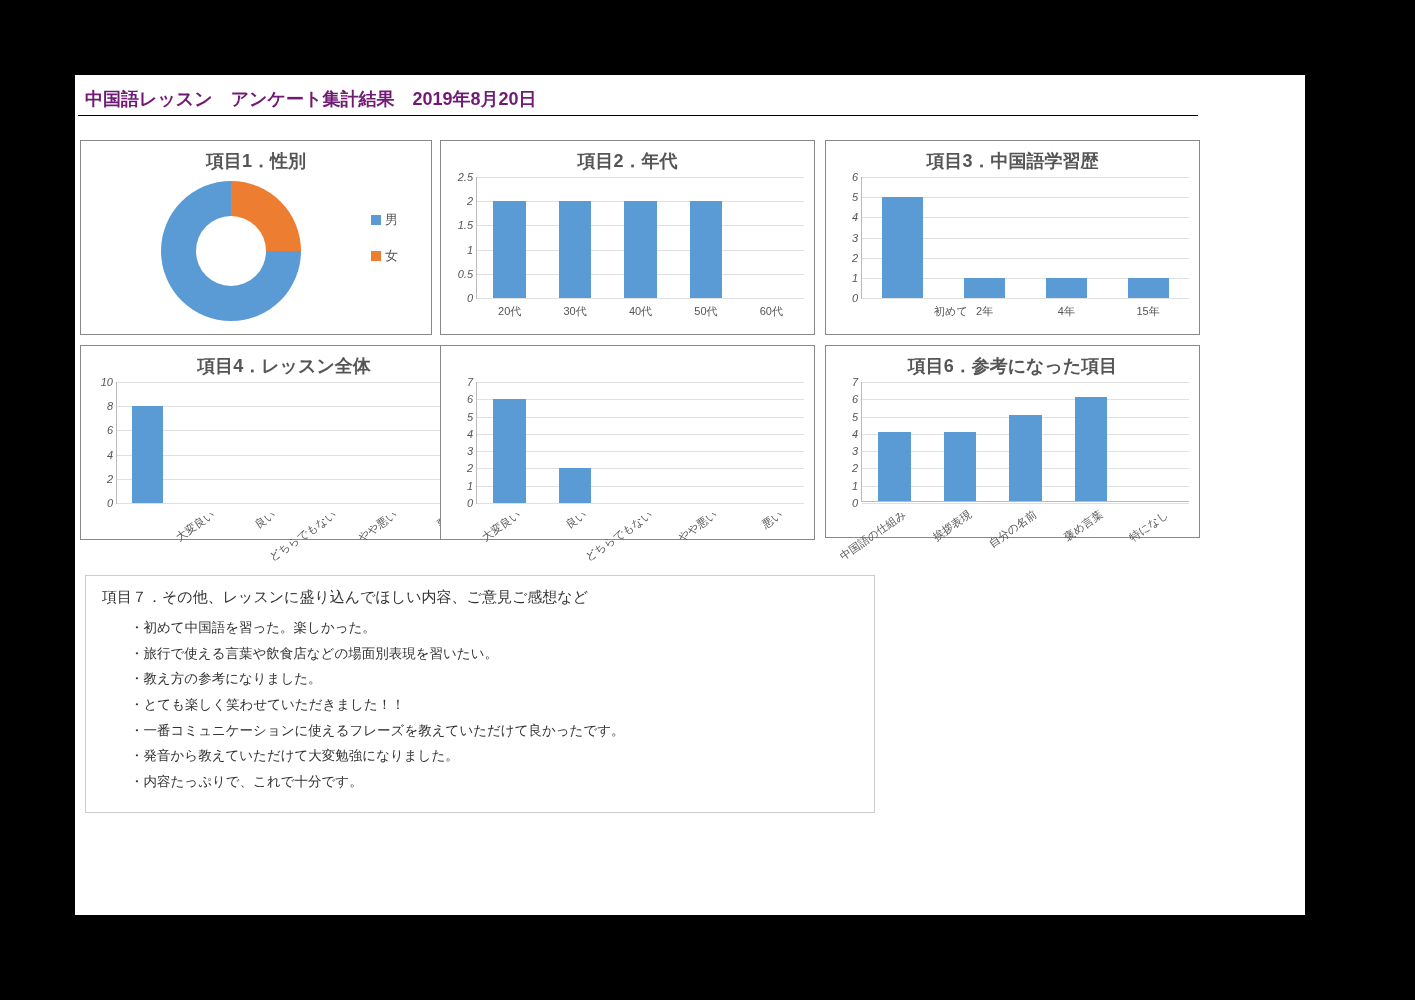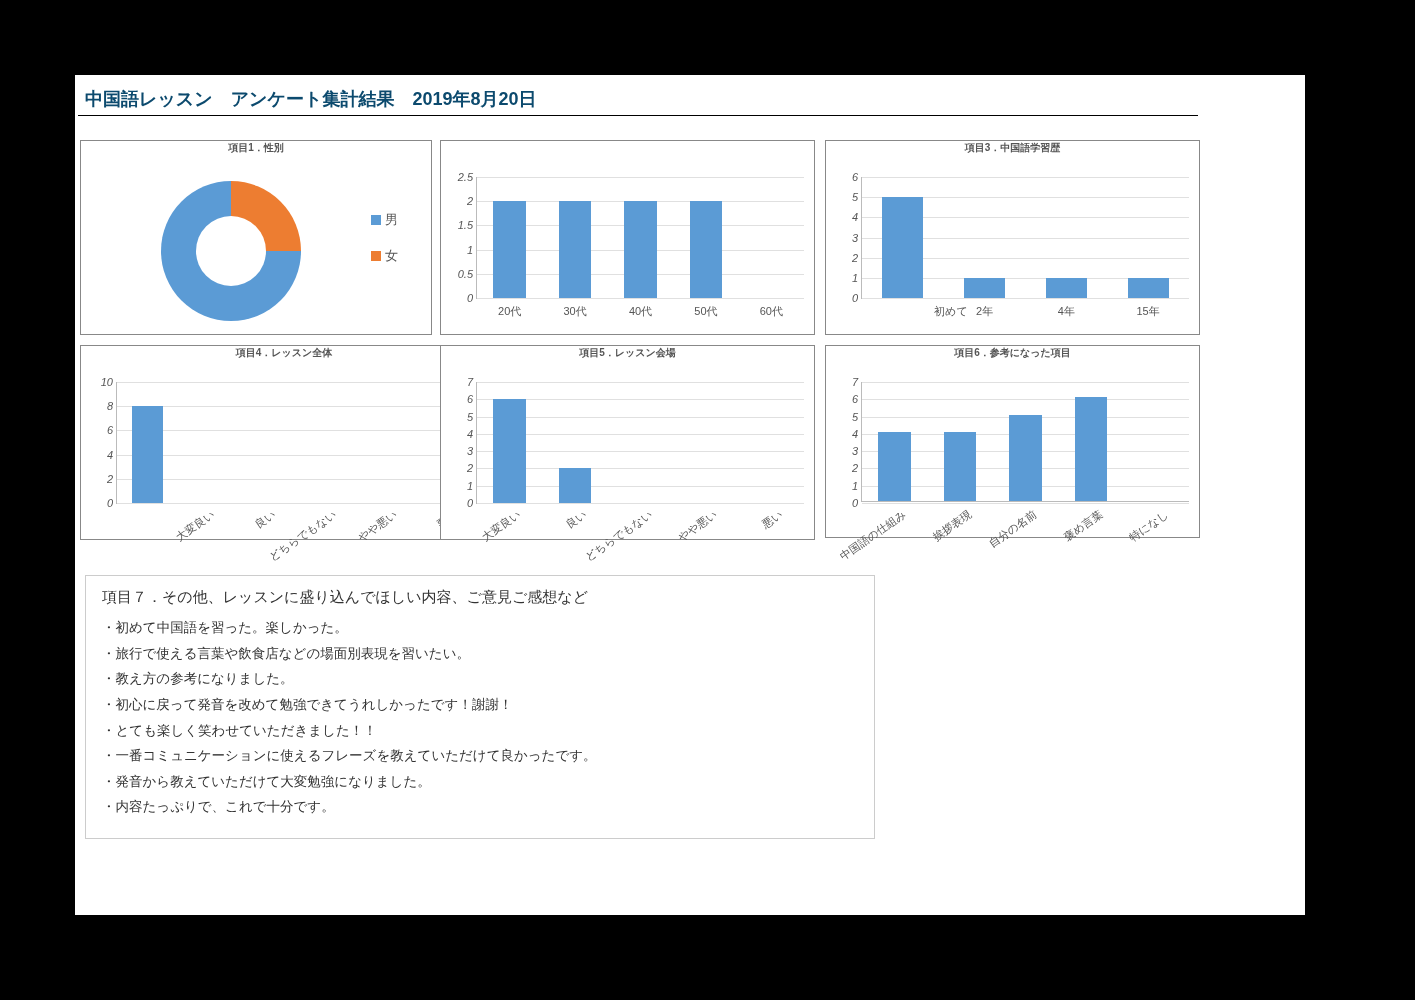--- a/index.html
+++ b/index.html
@@ -18,21 +18,21 @@
     width: 1230px;
     height: 840px;
     background: #fff;
   }
   .title {
     position: absolute;
     left: 10px;
     top: 12px;
     font-size: 18px;
     font-weight: bold;
-    color: #0c4a6e;
+    color: #701a75;
   }
   .title-underline {
     position: absolute;
     left: 3px;
     top: 40px;
     width: 1120px;
     border-top: 1px solid #000;
   }
   .chart-box {
     position: absolute;
@@ -41,22 +41,23 @@
   }
   .c1 { left: 5px;   top: 65px;  width: 352px; height: 195px; }
   .c2 { left: 365px; top: 65px;  width: 375px; height: 195px; }
   .c3 { left: 750px; top: 65px;  width: 375px; height: 195px; }
   .c4 { left: 5px;   top: 270px; width: 408px; height: 195px; }
   .c5 { left: 365px; top: 270px; width: 375px; height: 195px; }
   .c6 { left: 750px; top: 270px; width: 375px; height: 193px; }
 
   .chart-title {
     text-align: center;
-    font-size: 10px;
-    color: #555;
+    font-size: 18px;
+    color: #555;
+    margin-top: 8px;
     font-weight: bold;
   }
 
   
   .donut-wrap {
     position: absolute;
     left: 80px; top: 40px;
     width: 140px; height: 140px;
   }
   .donut-slice {
@@ -144,20 +145,21 @@
     font-size: 13.5px;
     color: #333;
   }
   .comments-title {
     font-size: 15px;
     margin-bottom: 8px;
     color: #333;
   }
   .comment-line {
     line-height: 1.9;
+    margin-left: 28px;
   }
 </style>
 </head>
 <body>
 
 <div class="page">
 
   <div class="title">中国語レッスン　アンケート集計結果　2019年8月20日</div>
   <div class="title-underline"></div>
 
@@ -173,20 +175,21 @@
         <span>男</span>
       </div>
       <div class="lg-row">
         <div class="lg-sw sw-orange"></div>
         <span>女</span>
       </div>
     </div>
   </div>
 
   <div class="chart-box c2">
+    <div class="chart-title">項目2．年代</div>
     <div class="plot">
         <div class="grid" style="top: 121px;"></div>
         <div class="ytick" style="top: 121px;">0</div>
         <div class="grid" style="top: 96.8px;"></div>
         <div class="ytick" style="top: 96.8px;">0.5</div>
         <div class="grid" style="top: 72.6px;"></div>
         <div class="ytick" style="top: 72.6px;">1</div>
         <div class="grid" style="top: 48.4px;"></div>
         <div class="ytick" style="top: 48.4px;">1.5</div>
         <div class="grid" style="top: 24.2px;"></div>
@@ -253,21 +256,20 @@
         <div class="bar" style="height: 0px; width: 30.4px; left: 197.6px;"></div>
         <div class="bar" style="height: 0px; width: 30.4px; left: 258.4px;"></div>
         <div class="xlabel-rot" style="right: 267.6px; top: 125px;">大変良い</div>
         <div class="xlabel-rot" style="right: 206.8px; top: 125px;">良い</div>
         <div class="xlabel-rot" style="right: 146px; top: 125px;">どちらでもない</div>
         <div class="xlabel-rot" style="right: 85.2px; top: 125px;">やや悪い</div>
         <div class="xlabel-rot" style="right: 24.4px; top: 125px;">悪い</div>
       </div>
   </div>
   <div class="chart-box c5">
-    <div class="chart-title">項目5．レッスン会場</div>
     <div class="plot">
         <div class="grid" style="top: 121px;"></div>
         <div class="ytick" style="top: 121px;">0</div>
         <div class="grid" style="top: 103.714px;"></div>
         <div class="ytick" style="top: 103.714px;">1</div>
         <div class="grid" style="top: 86.4286px;"></div>
         <div class="ytick" style="top: 86.4286px;">2</div>
         <div class="grid" style="top: 69.1429px;"></div>
         <div class="ytick" style="top: 69.1429px;">3</div>
         <div class="grid" style="top: 51.8571px;"></div>
@@ -321,21 +323,20 @@
         <div class="xlabel-rot" style="right: 26.7px; top: 125px;">特になし</div>
       </div>
   </div>
 
   <div class="comments">
     <div class="comments-title">項目７．その他、レッスンに盛り込んでほしい内容、ご意見ご感想など</div>
     <div id="comments-body">
         <div class="comment-line">・初めて中国語を習った。楽しかった。</div>
         <div class="comment-line">・旅行で使える言葉や飲食店などの場面別表現を習いたい。</div>
         <div class="comment-line">・教え方の参考になりました。</div>
-        <div class="comment-line">・初心に戻って発音を改めて勉強できてうれしかったです！謝謝！</div>
         <div class="comment-line">・とても楽しく笑わせていただきました！！</div>
         <div class="comment-line">・一番コミュニケーションに使えるフレーズを教えていただけて良かったです。</div>
         <div class="comment-line">・発音から教えていただけて大変勉強になりました。</div>
         <div class="comment-line">・内容たっぷりで、これで十分です。</div>
       </div>
   </div>
 
 </div>
 
 </body></html>

